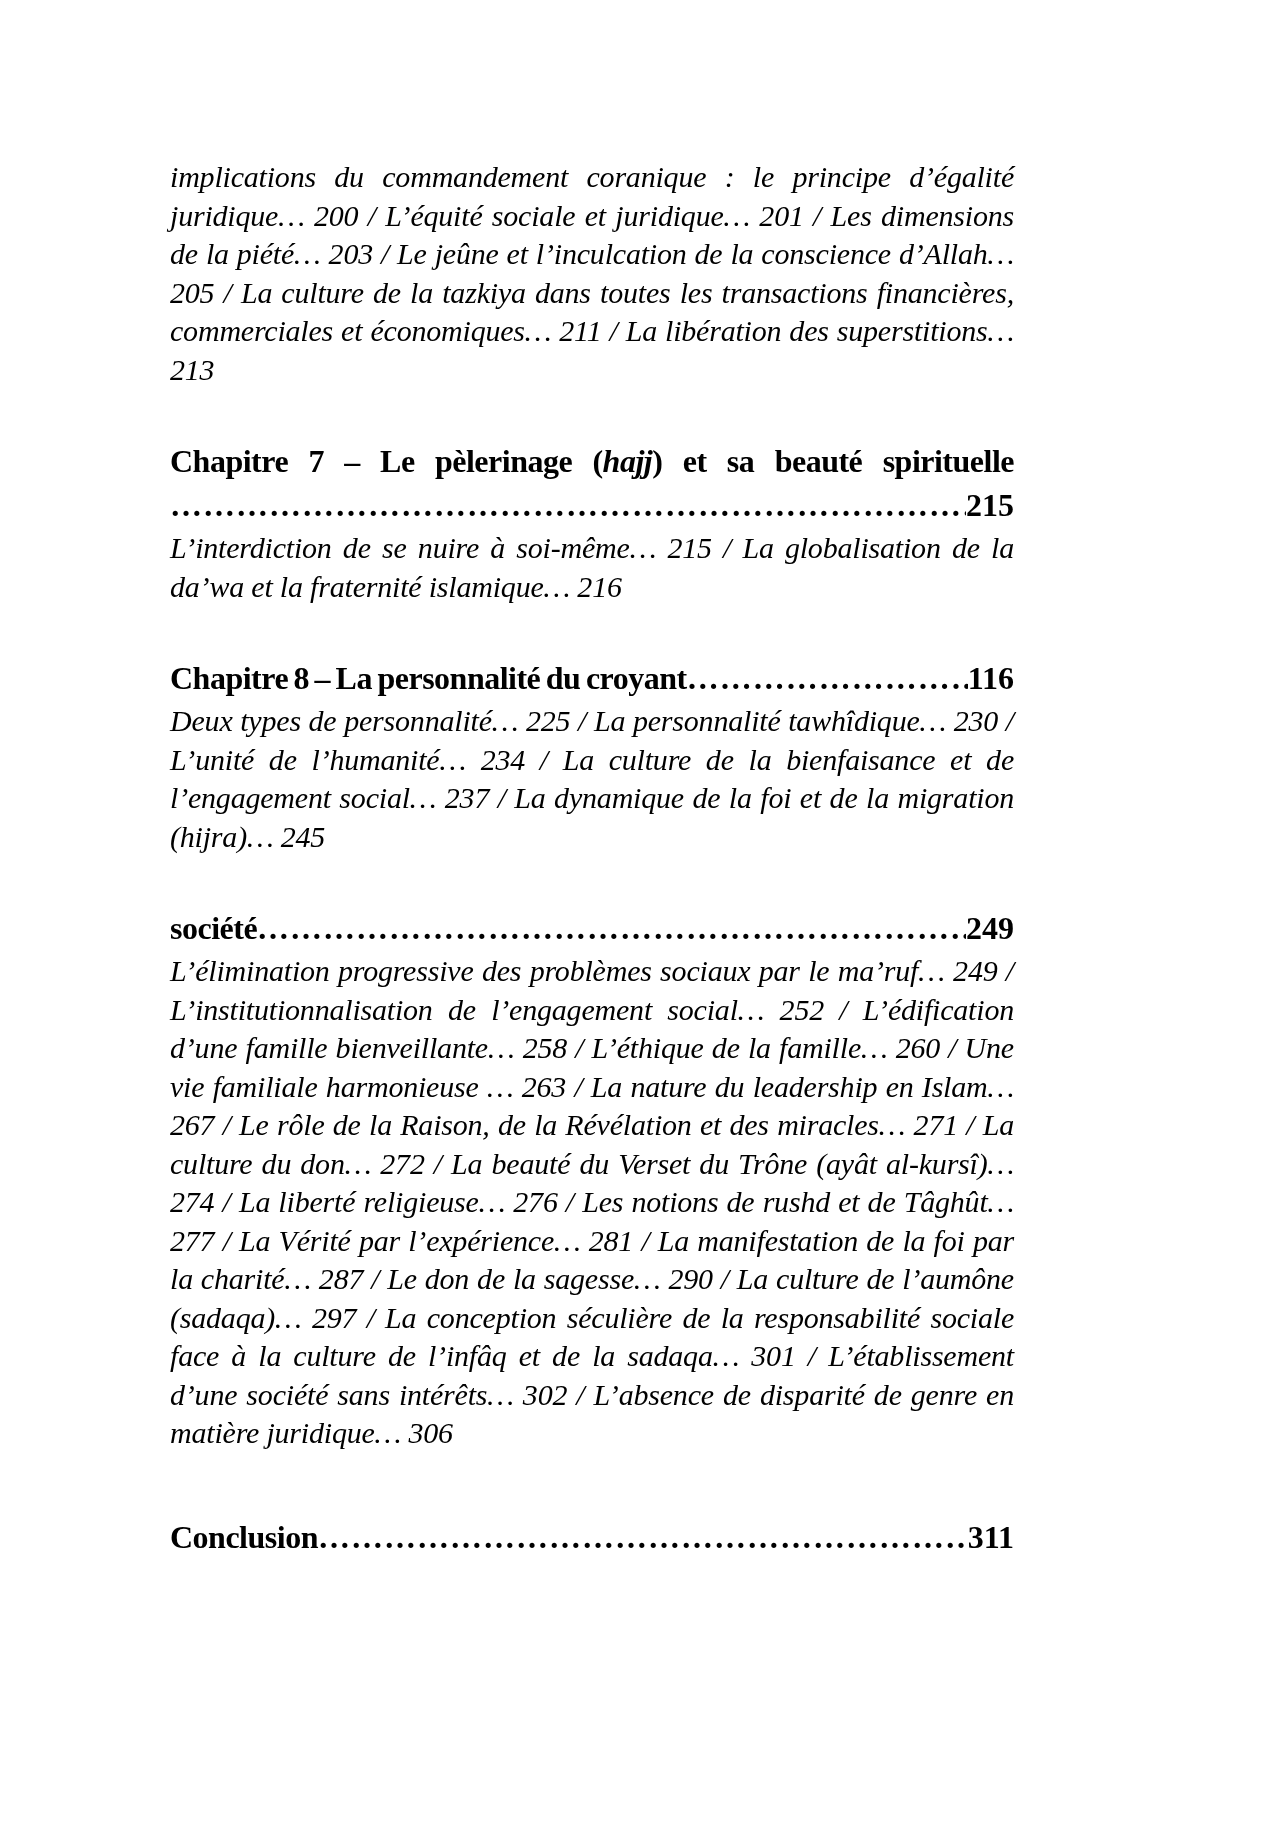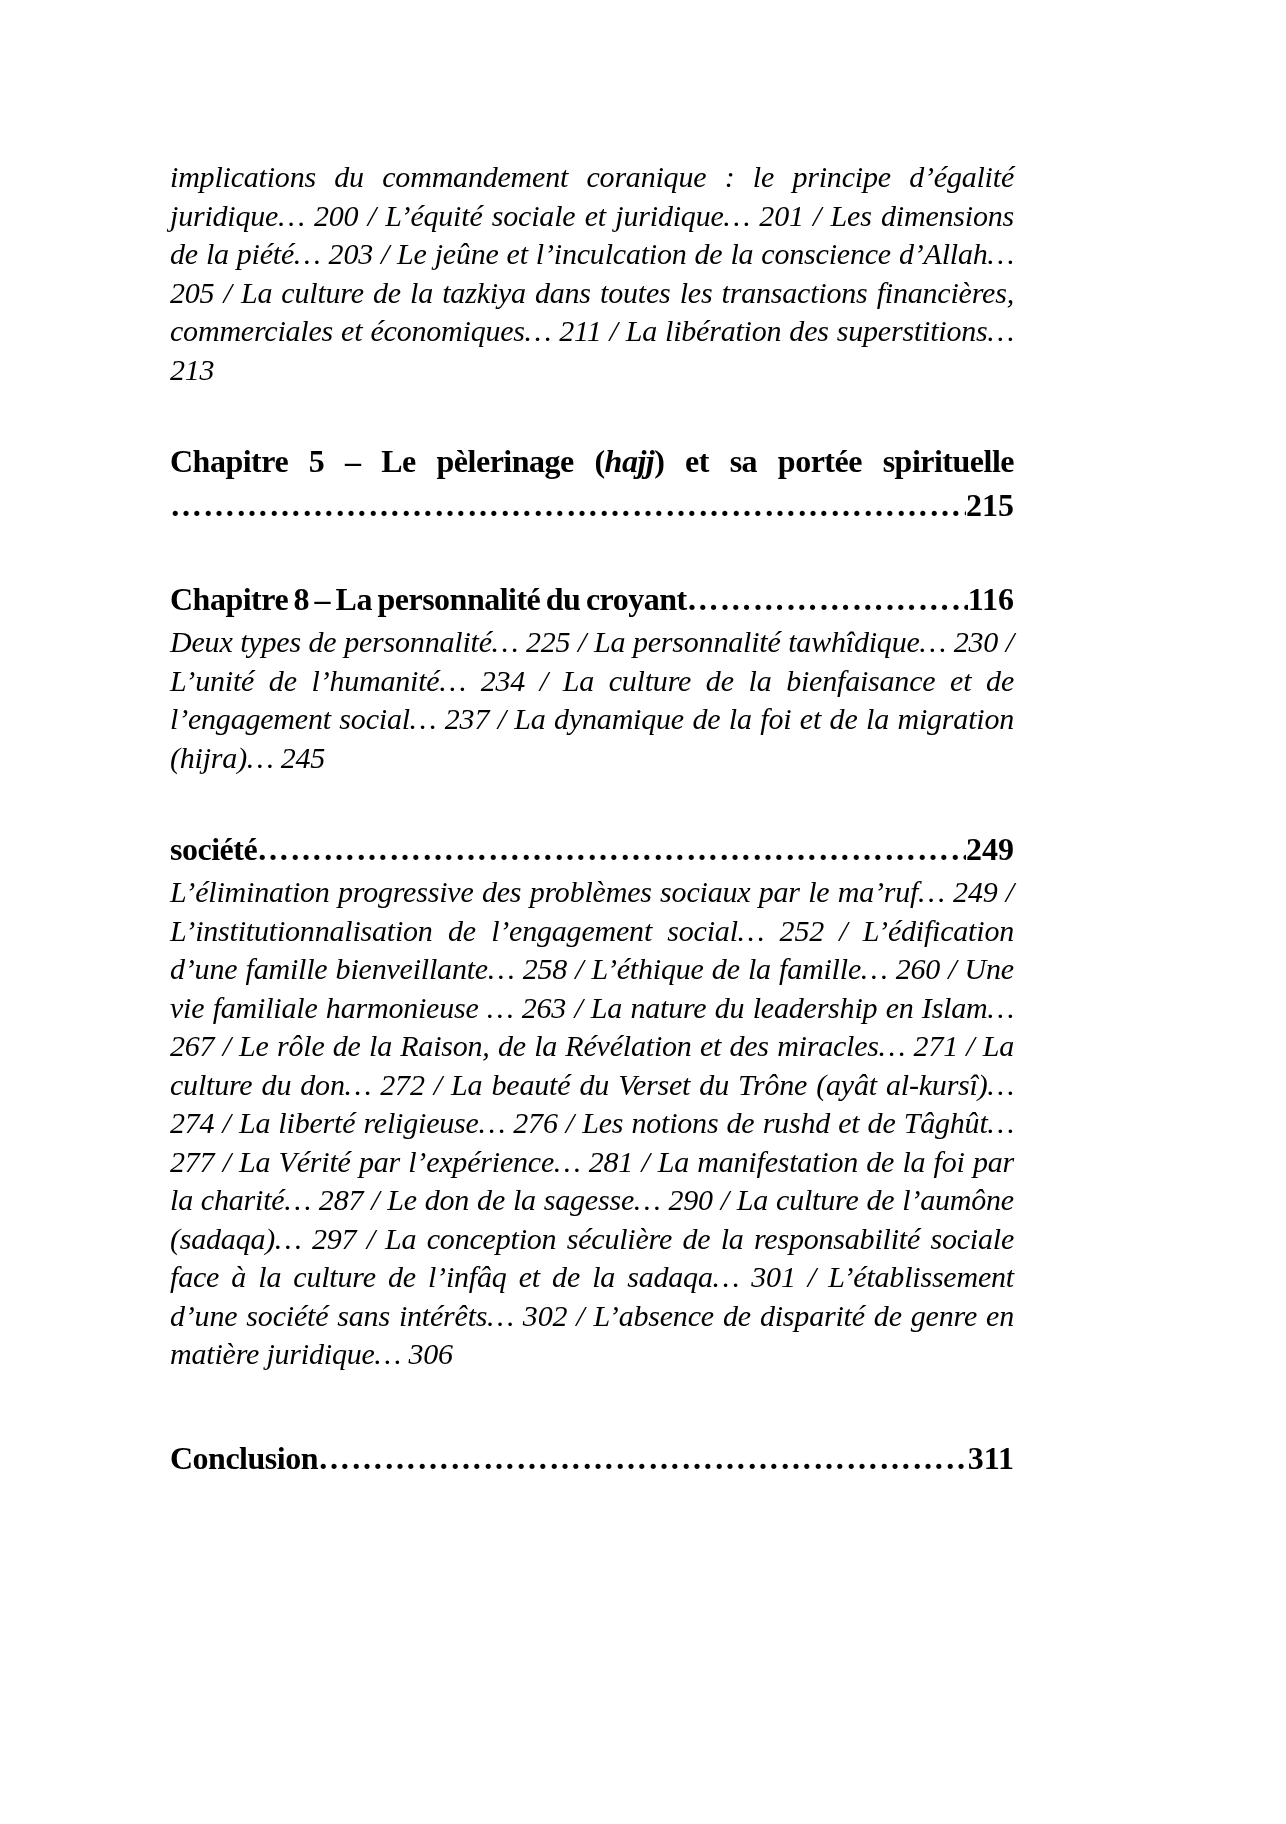--- a/index.html
+++ b/index.html
@@ -67,25 +67,26 @@
 </style>
 </head>
 <body>
 
 <div class="page">
   <main class="content">
 
     <p class="entries">implications du commandement coranique : le principe d’égalité juridique… 200 / L’équité sociale et juridique… 201 / Les dimensions de la piété… 203 / Le jeûne et l’inculcation de la conscience d’Allah… 205 / La culture de la tazkiya dans toutes les transactions financières, commerciales et économiques… 211 / La libération des superstitions… 213</p>
 
     <section class="chapter">
-      <h2 class="chapter-title justify-last"><span>Chapitre 5 – Le pèlerinage (</span><em class="term">hajj</em><span>) et sa portée spirituelle</span></h2>
+      <h2 class="chapter-title justify-last"><span>Chapitre 7 – Le pèlerinage (</span><em class="term">hajj</em><span>) et sa beauté spirituelle</span></h2>
       <div class="toc-line">
         <span class="leader">………………………………………………………………………………………………....</span>
         <span class="pagenum">215</span>
       </div>
+      <p class="entries">L’interdiction de se nuire à soi-même… 215 / La globalisation de la da’wa et la fraternité islamique… 216</p>
     </section>
 
     <section class="chapter">
       <div class="toc-line">
         <span class="chapter-title">Chapitre 8 – La personnalité du croyant</span>
         <span class="leader">……………………………………………………………….</span>
         <span class="pagenum">116</span>
       </div>
       <p class="entries">Deux types de personnalité… 225 / La personnalité tawhîdique… 230 / L’unité de l’humanité… 234 / La culture de la bienfaisance et de l’engagement social… 237 / La dynamique de la foi et de la migration (hijra)… 245</p>
     </section>

